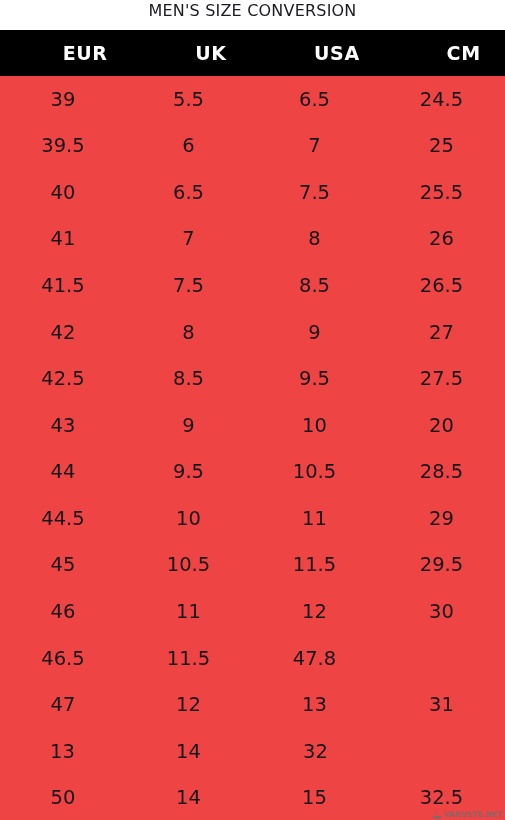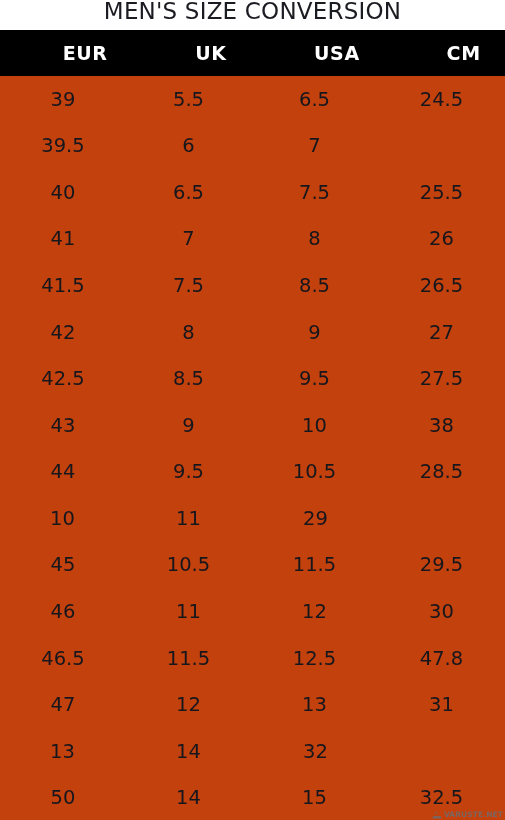--- a/index.html
+++ b/index.html
@@ -27,21 +27,21 @@
     top: -4px;
     width: 505px;
     height: 30px;
     display: flex;
     align-items: center;
     justify-content: center;
     overflow: hidden;
   }
   .title {
     font-family: "DejaVu Sans", sans-serif;
-    font-size: 23px;
+    font-size: 16px;
     font-weight: 400;
     letter-spacing: 0.2px;
     color: #1b1b22;
     white-space: nowrap;
     line-height: 1;
   }
 
   
   .header-bar {
     position: absolute;
@@ -69,21 +69,21 @@
   .table-body {
     position: absolute;
     left: 0;
     top: 76px;
     width: 505px;
   }
   .row {
     display: flex;
     align-items: center;
     height: 46.6px;
-    background: #c2410c;
+    background: #ef4444;
   }
   .cell {
     font-family: "DejaVu Sans", sans-serif;
     font-size: 19.5px;
     font-weight: 400;
     color: #16161d;
     text-align: center;
     line-height: 1;
     white-space: nowrap;
   }
@@ -140,20 +140,21 @@
       <div class="row">
         <div class="cell col-0">39</div>
         <div class="cell col-1">5.5</div>
         <div class="cell col-2">6.5</div>
         <div class="cell col-3">24.5</div>
       </div>
       <div class="row">
         <div class="cell col-0">39.5</div>
         <div class="cell col-1">6</div>
         <div class="cell col-2">7</div>
+        <div class="cell col-3">25</div>
       </div>
       <div class="row">
         <div class="cell col-0">40</div>
         <div class="cell col-1">6.5</div>
         <div class="cell col-2">7.5</div>
         <div class="cell col-3">25.5</div>
       </div>
       <div class="row">
         <div class="cell col-0">41</div>
         <div class="cell col-1">7</div>
@@ -175,49 +176,49 @@
       <div class="row">
         <div class="cell col-0">42.5</div>
         <div class="cell col-1">8.5</div>
         <div class="cell col-2">9.5</div>
         <div class="cell col-3">27.5</div>
       </div>
       <div class="row">
         <div class="cell col-0">43</div>
         <div class="cell col-1">9</div>
         <div class="cell col-2">10</div>
-        <div class="cell col-3">38</div>
+        <div class="cell col-3">20</div>
       </div>
       <div class="row">
         <div class="cell col-0">44</div>
         <div class="cell col-1">9.5</div>
         <div class="cell col-2">10.5</div>
         <div class="cell col-3">28.5</div>
       </div>
       <div class="row">
+        <div class="cell col-0">44.5</div>
         <div class="cell col-1">10</div>
         <div class="cell col-2">11</div>
         <div class="cell col-3">29</div>
       </div>
       <div class="row">
         <div class="cell col-0">45</div>
         <div class="cell col-1">10.5</div>
         <div class="cell col-2">11.5</div>
         <div class="cell col-3">29.5</div>
       </div>
       <div class="row">
         <div class="cell col-0">46</div>
         <div class="cell col-1">11</div>
         <div class="cell col-2">12</div>
         <div class="cell col-3">30</div>
       </div>
       <div class="row">
         <div class="cell col-0">46.5</div>
         <div class="cell col-1">11.5</div>
-        <div class="cell col-2">12.5</div>
         <div class="cell col-3">47.8</div>
       </div>
       <div class="row">
         <div class="cell col-0">47</div>
         <div class="cell col-1">12</div>
         <div class="cell col-2">13</div>
         <div class="cell col-3">31</div>
       </div>
       <div class="row">
         <div class="cell col-1">13</div>

